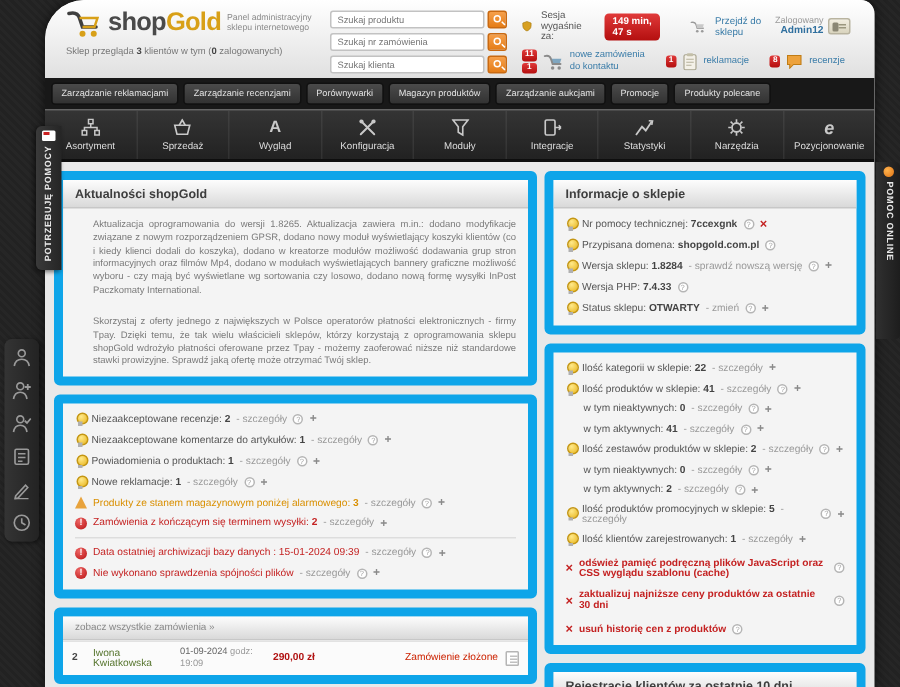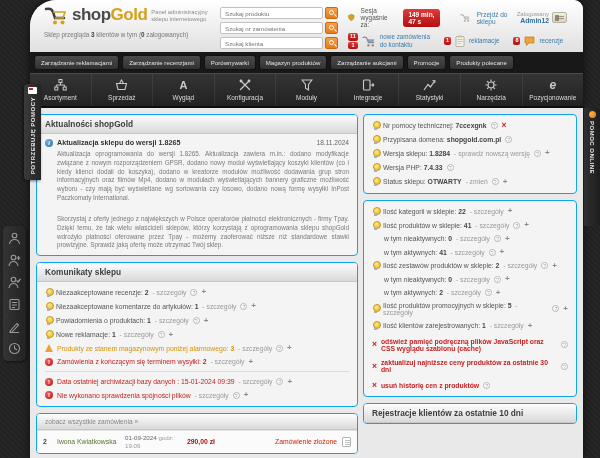--- a/index.html
+++ b/index.html
@@ -79,21 +79,21 @@
   .nav { background:linear-gradient(#343434,#222); display:flex; border-top:1px solid #4a4a4a; border-bottom:2px solid #0e0e0e; }
   .nav-item { flex:1; text-align:center; padding:4px 0 5px; border-left:1px solid rgba(255,255,255,.07);
     cursor:pointer; }
   .nav-item:first-child { border-left:none; }
   .nav-ic { height:14px; display:flex; align-items:center; justify-content:center; color:#c9c9c9; }
   .nav-lb { font-size:6.5px; color:#ddd; margin-top:2px; }
 
   
   .content { display:flex; gap:5px; padding:6px; }
   .col-l { width:322px; } .col-r { flex:1; }
-  .panel { background:#f4f4f4; border:1px solid #0ea5e9; border-radius:4px; margin-bottom:6px; overflow:hidden; }
+  .panel { background:#f4f4f4; border:6px solid #0ea5e9; border-radius:4px; margin-bottom:6px; overflow:hidden; }
   .phead { background:linear-gradient(#fdfdfd,#d9d9d9); border-bottom:1px solid #c7c7c7;
     padding:4px 8px; display:flex; justify-content:space-between; align-items:center; }
   .phead .pt { font-size:8.3px; font-weight:bold; color:#3d3d3d; }
   .phead .plink { font-size:6.6px; color:#888; cursor:pointer; }
 
   
   .news-item { padding:4px 8px 5px; }
   .news-top { display:flex; align-items:center; gap:4px; }
   .ico-info { width:8px; height:8px; border-radius:50%; background:radial-gradient(circle at 35% 30%,#6db3e0,#2f6f9e);
     color:#fff; font-size:6px; font-weight:bold; text-align:center; line-height:8px; flex:none; font-style:italic; }
@@ -372,36 +372,28 @@
 
     <div class="content">
 
       <div class="col-l">
 
         <div class="panel">
           <div class="phead">
               <span class="pt">Aktualności shopGold</span>
             </div>
           <div class="news-item">
-            <div class="news-top">
-              <span class="ico-info">i</span>
-              <span class="news-title">Aktualizacja sklepu do wersji 1.8265</span>
-              <span class="news-date">18.11.2024</span>
-            </div>
             <div class="news-body">Aktualizacja oprogramowania do wersji 1.8265. Aktualizacja zawiera m.in.: dodano modyfikacje związane z nowym rozporządzeniem GPSR, dodano nowy moduł wyświetlający koszyki klientów (co i kiedy klienci dodali do koszyka), dodano w kreatorze modułów możliwość dodawania grup stron informacyjnych oraz filmów Mp4, dodano w modułach wyświetlających bannery graficzne możliwość wyboru - czy mają być wyświetlane wg sortowania czy losowo, dodano nową formę wysyłki InPost Paczkomaty International.</div>
           </div>
           <div class="news-item">
             <div class="news-body">Skorzystaj z oferty jednego z największych w Polsce operatorów płatności elektronicznych - firmy Tpay. Dzięki temu, że tak wielu właścicieli sklepów, którzy korzystają z oprogramowania sklepu shopGold wdrożyło płatności oferowane przez Tpay - możemy zaoferować niższe niż standardowe stawki prowizyjne. Sprawdź jaką ofertę może otrzymać Twój sklep.</div>
           </div>
         </div>
 
         <div class="panel">
-          <div class="phead">
-              <span class="pt">Komunikaty sklepu</span>
-            </div>
           <div style="padding:3px 0 4px">
             <div class="msg-row">
                 <span class="bulb"></span>
                 <span class="lbl"><span>Niezaakceptowane recenzje:</span> <b>2</b><span class="sz"> - szczegóły</span></span>
                 <span class="help">?</span>
                 <span class="plus">+</span>
               </div>
             <div class="msg-row">
                 <span class="bulb"></span>
                 <span class="lbl"><span>Niezaakceptowane komentarze do artykułów:</span> <b>1</b><span class="sz"> - szczegóły</span></span>
@@ -462,20 +454,23 @@
             </div>
 
           </div>
         </div>
 
       </div>
 
       <div class="col-r">
 
         <div class="panel">
+          <div class="phead">
+              <span class="pt">Informacje o sklepie</span>
+            </div>
           <div style="padding:3px 0 4px">
             <div class="msg-row">
                 <span class="bulb"></span>
                 <span class="lbl"><span>Nr pomocy technicznej:</span> <b class="val-red">7ccexgnk</b></span>
                 <span class="help">?</span>
                 <span class="xred">×</span>
               </div>
             <div class="msg-row">
                 <span class="bulb"></span>
                 <span class="lbl"><span>Przypisana domena:</span> <b class="val-dark">shopgold.com.pl</b></span>

